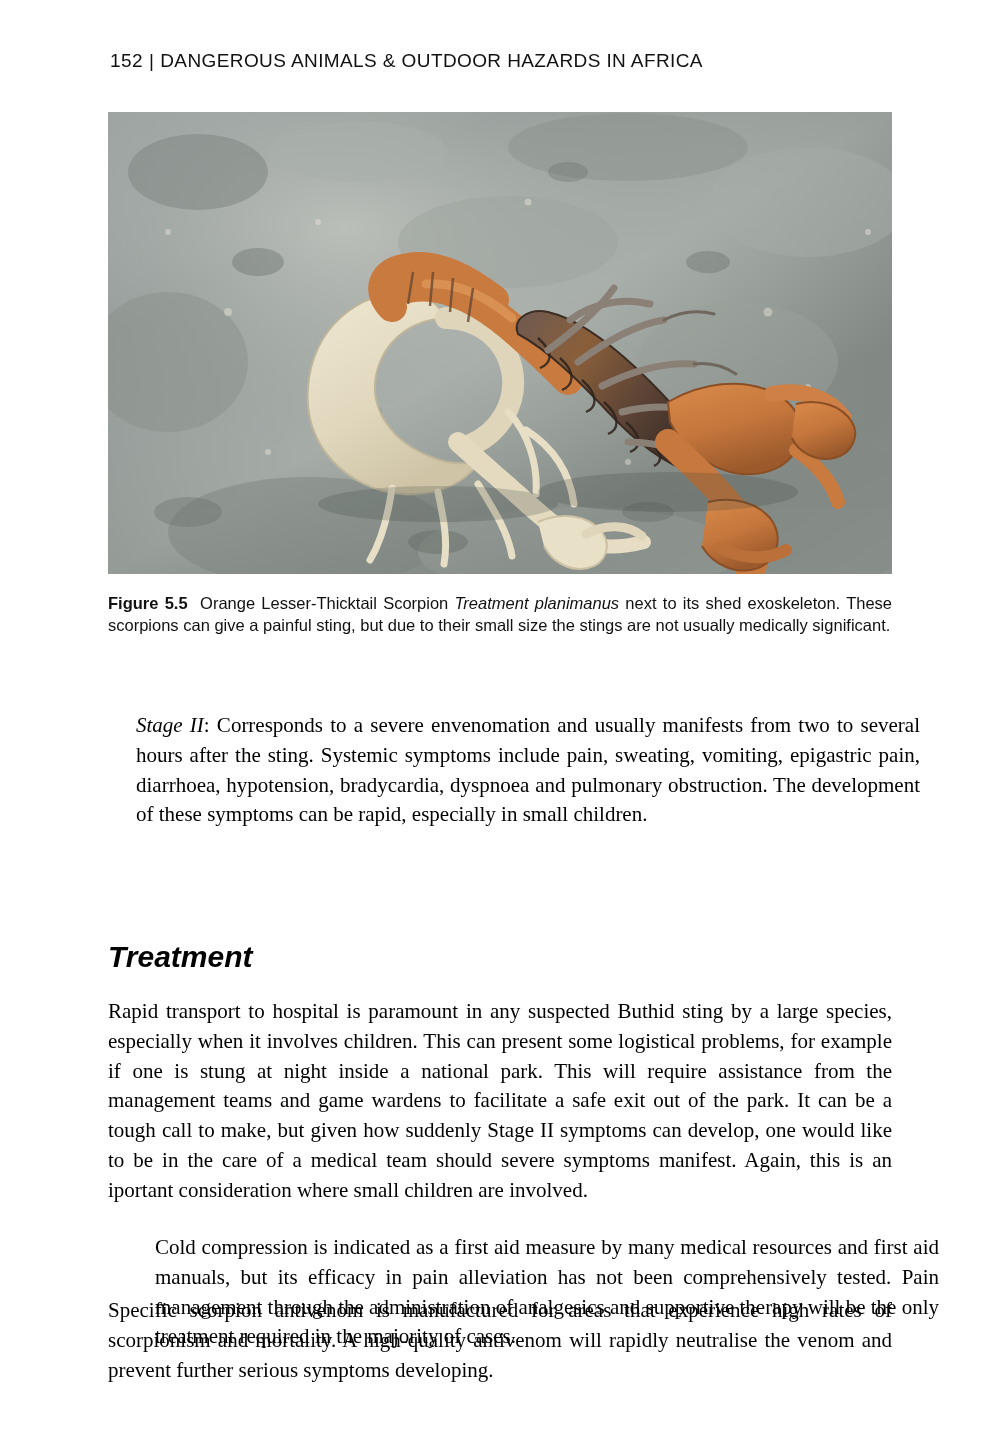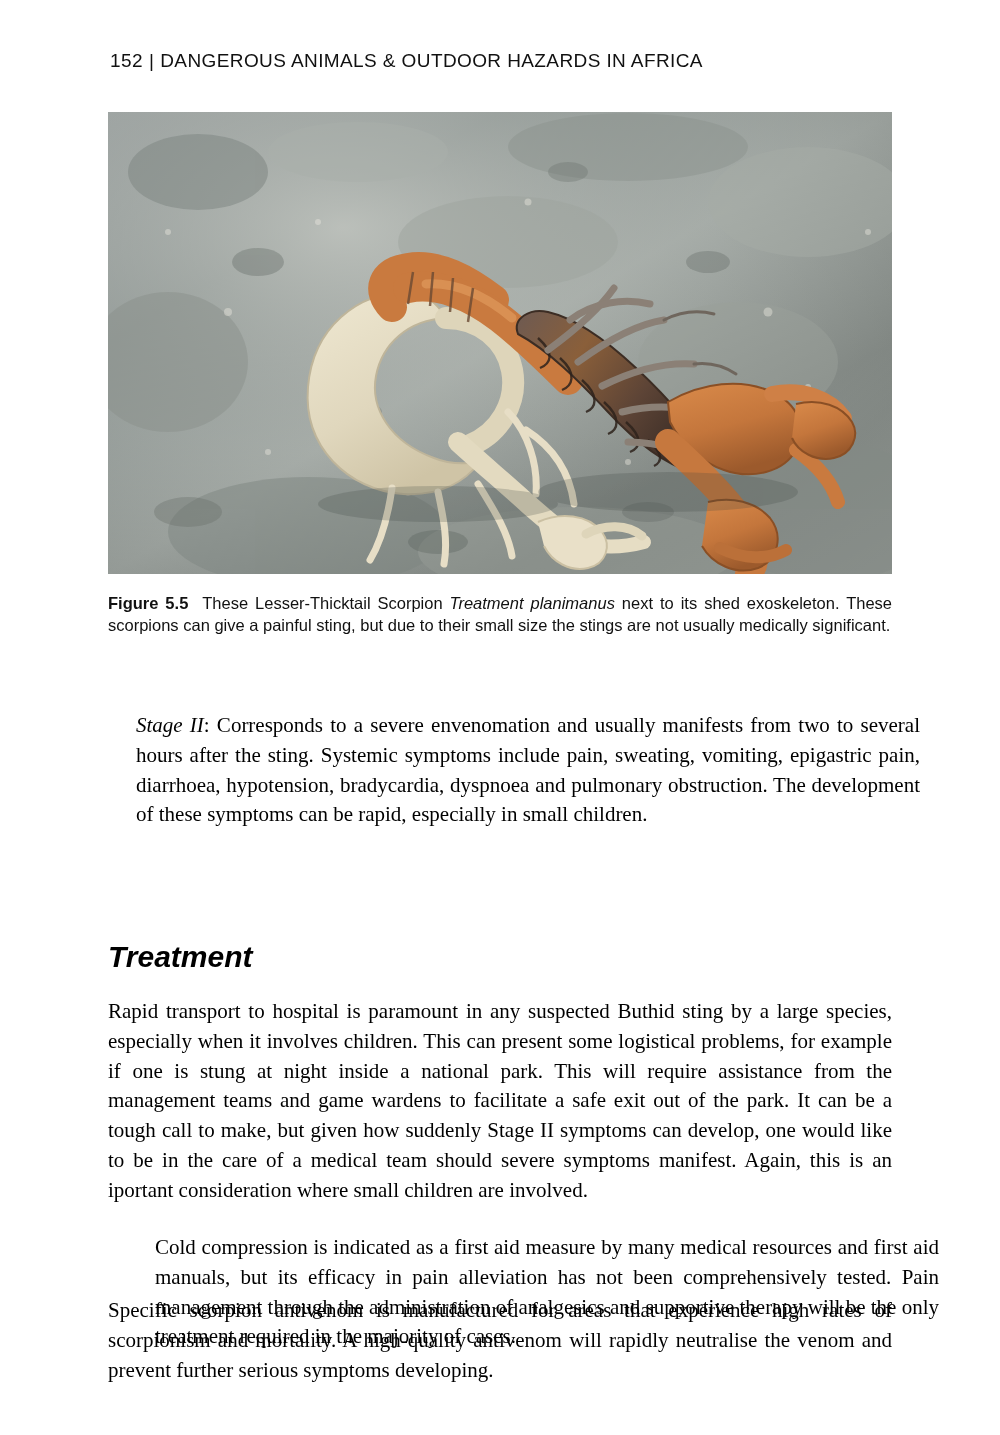--- a/index.html
+++ b/index.html
@@ -242,21 +242,21 @@
       </g>
 
       <g opacity="0.22" fill="#3c433f">
         <ellipse cx="330" cy="392" rx="120" ry="18"></ellipse>
         <ellipse cx="560" cy="380" rx="130" ry="20"></ellipse>
       </g>
     </svg>
   </div>
 
   <div class="caption">
-    <b>Figure 5.5</b>&nbsp;&nbsp;<span>These Lesser-Thicktail Scorpion </span><i class="sci">Treatment planimanus</i><span> next to its shed exoskeleton. These scorpions can give a painful sting, but due to their small size the stings are not usually medically significant.</span>
+    <b>Figure 5.5</b>&nbsp;&nbsp;<span>Orange Lesser-Thicktail Scorpion </span><i class="sci">Treatment planimanus</i><span> next to its shed exoskeleton. These scorpions can give a painful sting, but due to their small size the stings are not usually medically significant.</span>
   </div>
 
   <p class="body-text p1">
     <span class="sec-label">Stage II</span><span>: Corresponds to a severe envenomation and usually manifests from two to several hours after the sting. Systemic symptoms include pain, sweating, vomiting, epigastric pain, diarrhoea, hypotension, bradycardia, dyspnoea and pulmonary obstruction. The development of these symptoms can be rapid, especially in small children.</span>
   </p>
 
 
   <h2 class="heading">Treatment</h2>
 
   <p class="body-text p3">Rapid transport to hospital is paramount in any suspected Buthid sting by a large species, especially when it involves children. This can present some logistical problems, for example if one is stung at night inside a national park. This will require assistance from the management teams and game wardens to facilitate a safe exit out of the park. It can be a tough call to make, but given how suddenly Stage II symptoms can develop, one would like to be in the care of a medical team should severe symptoms manifest. Again, this is an iportant consideration where small children are involved.</p>

